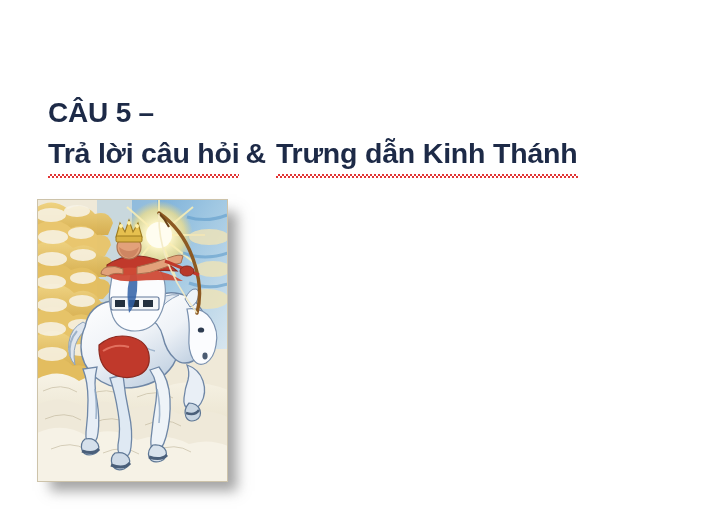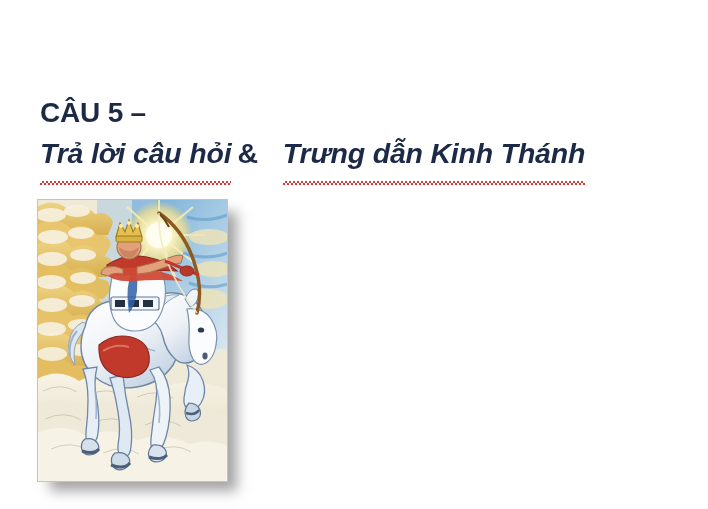--- a/index.html
+++ b/index.html
@@ -17,42 +17,41 @@
 
   #slide {
     position: absolute;
     inset: 0;
     background: #ffffff;
   }
 
   
   .title-block {
     position: absolute;
-    left: 40px;
+    left: 48px;
     top: 92px;
     width: 640px;
   }
   .title-line {
     font-family: "Liberation Sans", sans-serif;
     font-weight: bold;
     color: #1d2a47;
     font-size: 29px;
     line-height: 1.47;
     letter-spacing: -0.2px;
     white-space: nowrap;
   }
   .title-line-1 { font-size: 28px; }
   .title-line-2 { font-size: 28.5px; }
 
   
   .squig {
     position: relative;
     display: inline-block;
-    padding-bottom: 8px;
-    font-style: italic;
+    padding-bottom: 1px;
   }
   .squig::after {
     content: "";
     position: absolute;
     left: 0;
     right: 0;
     bottom: -2px;
     height: 4px;
     background-image:
       radial-gradient(circle at 1px 3px, #e12b2b 1.1px, transparent 1.3px),
@@ -109,21 +108,21 @@
 
 <div id="slide">
 
   <div class="title-block">
 
     <div class="title-line title-line-1">
       <span class="nosquig">CÂU 5 –</span>
     </div>
 
     <div class="title-line title-line-2">
-      <span class="squig">Trả lời câu hỏi</span><span class="nosquig" style="padding:0 6px 0 6px;">&amp;</span><span class="squig" style="margin-left:19px;">Trưng dẫn Kinh Thánh</span>
+      <span class="squig">Trả lời câu hỏi</span><span class="nosquig" style="padding:0 6px 0 6px;">&amp;</span><span class="squig" style="margin-left:4px;">Trưng dẫn Kinh Thánh</span>
     </div>
 
   </div>
 
   <div class="picture-wrap">
     <div class="picture-shadow"></div>
     <div class="picture">
       <svg viewBox="0 0 191 283" preserveAspectRatio="none">
         <defs>
           <linearGradient id="skyG" x1="0" y1="0" x2="1" y2="1">

